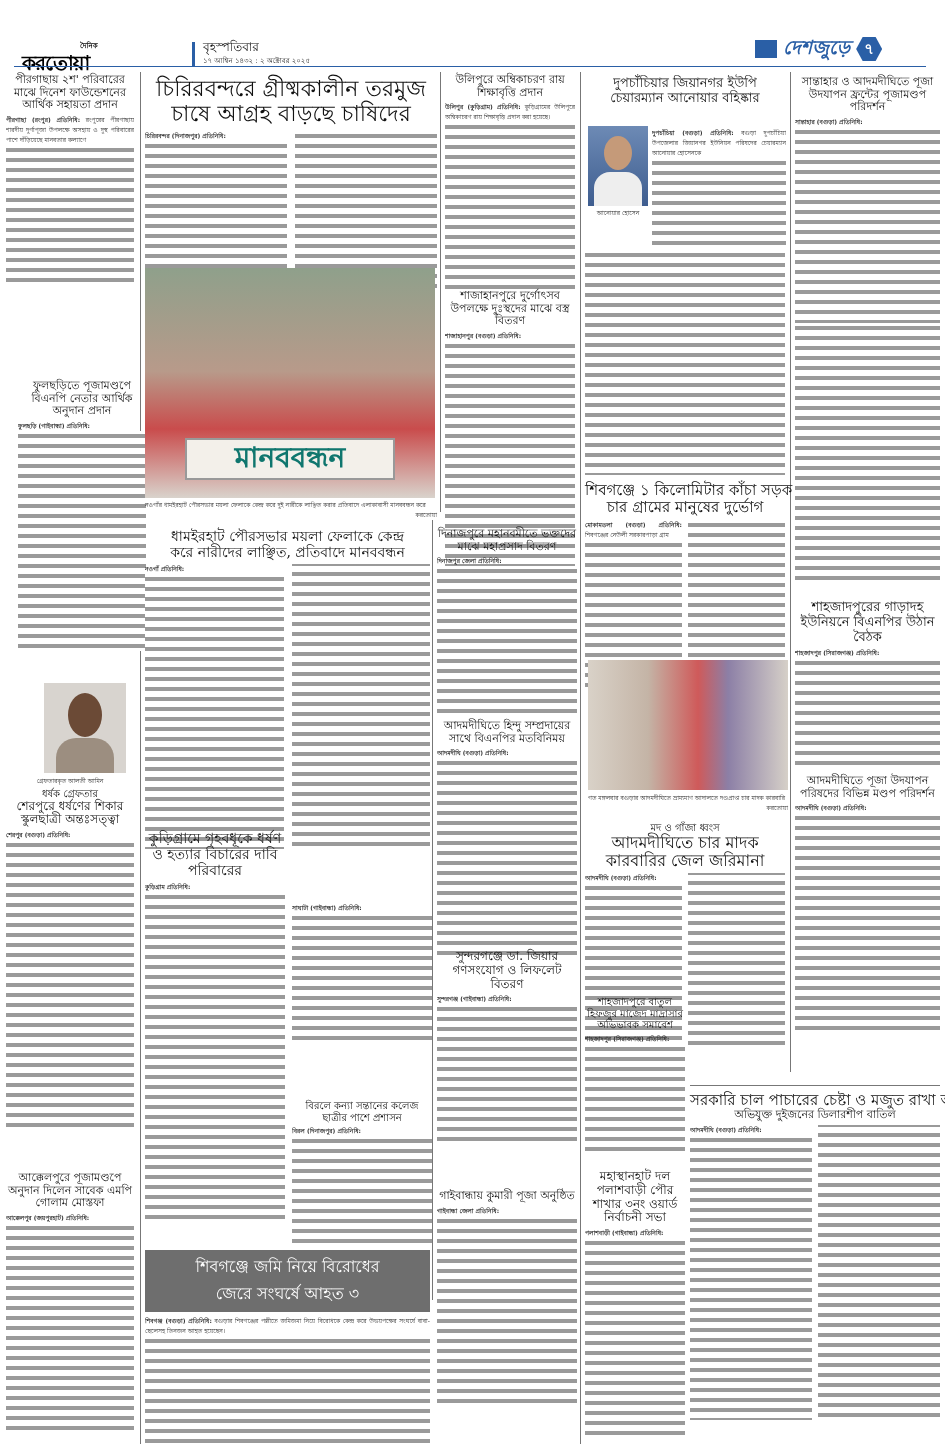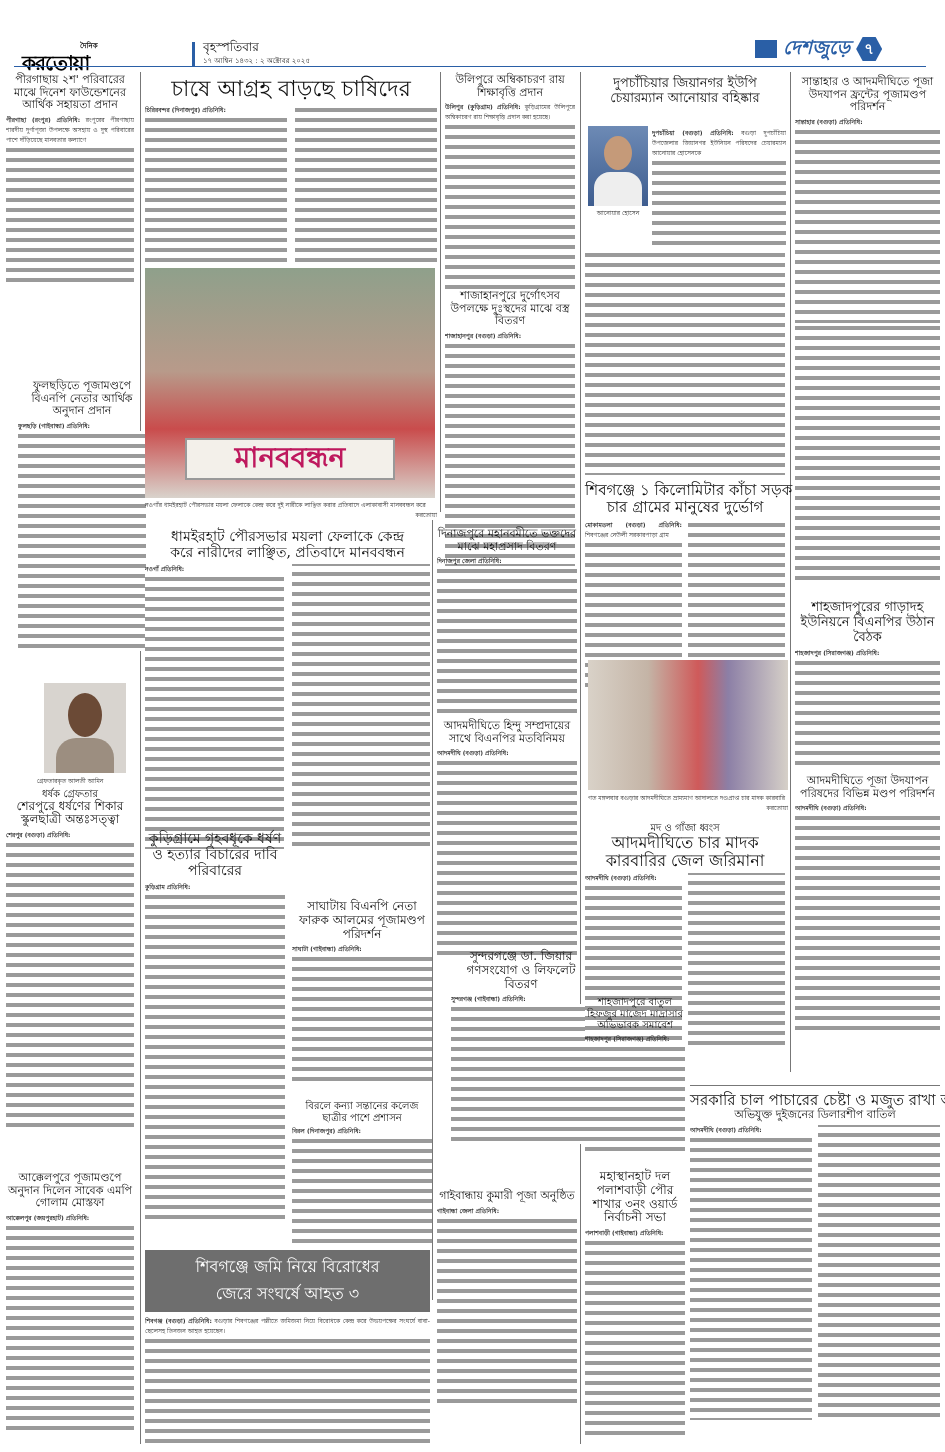--- a/index.html
+++ b/index.html
@@ -78,30 +78,31 @@
 </div>
 <div class="abs" style="left:6px;top:1172px;width:128px">
   <div class="hl" style="font-size:11px">আক্কেলপুরে পূজামণ্ডপে অনুদান দিলেন সাবেক এমপি গোলাম মোস্তফা</div>
   <div class="body" style="height:220px;margin-top:3px">
     <b>আক্কেলপুর (জয়পুরহাট) প্রতিনিধি:</b>
     <div class="filler" style="height:210px"></div>
   </div>
 </div>
 
 <div class="abs" style="left:145px;top:76px;width:292px">
+  <div class="hl" style="font-size:22px;white-space:nowrap">চিরিরবন্দরে গ্রীষ্মকালীন তরমুজ</div>
   <div class="hl" style="font-size:22px;white-space:nowrap">চাষে আগ্রহ বাড়ছে চাষিদের</div>
   <div class="body" style="height:160px;margin-top:4px;column-count:2;column-gap:8px">
     <b>চিরিরবন্দর (দিনাজপুর) প্রতিনিধি:</b>
     <div class="filler" style="height:310px"></div>
   </div>
 </div>
 
 <div class="abs photo" style="left:145px;top:268px;width:290px;height:230px;background:linear-gradient(#8fa08b,#b89a8a 45%,#c94c4c 70%,#d9d3cc)">
   <div style="position:absolute;left:40px;top:170px;width:210px;height:42px;background:#f3f0ea;border:2px solid #999;display:flex;align-items:center;justify-content:center">
-    <span style="font-size:28px;font-weight:bold;color:#be185d">মানববন্ধন</span>
+    <span style="font-size:28px;font-weight:bold;color:#0f766e">মানববন্ধন</span>
   </div>
 </div>
 <div class="abs caption" style="left:145px;top:500px;width:292px">
   <span>নওগাঁর ধামইরহাট পৌরসভার ময়লা ফেলাকে কেন্দ্র করে দুই নারীকে লাঞ্ছিত করার প্রতিবাদে এলাকাবাসী মানববন্ধন করে</span>
   <span style="float:right">করতোয়া</span>
 </div>
 
 <div class="abs" style="left:445px;top:74px;width:130px">
   <div class="hl" style="font-size:11px">উলিপুরে অম্বিকাচরণ রায় শিক্ষাবৃত্তি প্রদান</div>
   <div class="body" style="height:190px;margin-top:3px">
@@ -145,35 +146,34 @@
 
 <div class="abs" style="left:145px;top:830px;width:140px">
   <div class="hl" style="font-size:14px">কুড়িগ্রামে গৃহবধূকে ধর্ষণ ও হত্যার বিচারের দাবি পরিবারের</div>
   <div class="body" style="height:340px;margin-top:4px">
     <b>কুড়িগ্রাম প্রতিনিধি:</b>
     <div class="filler" style="height:330px"></div>
   </div>
 </div>
 
 <div class="abs" style="left:292px;top:900px;width:140px">
-  <div class="hl" style="font-size:12px">সাঘাটায় বিএনপি নেতা ফারুক আলমের পূজামণ্ডপ পরিদর্শন</div>
   <div class="body" style="height:140px;margin-top:3px">
     <b>সাঘাটা (গাইবান্ধা) প্রতিনিধি:</b>
     <div class="filler" style="height:130px"></div>
   </div>
 </div>
 <div class="abs" style="left:292px;top:1100px;width:140px">
   <div class="hl" style="font-size:10px">বিরলে কন্যা সন্তানের কলেজ ছাত্রীর পাশে প্রশাসন</div>
   <div class="body" style="height:120px;margin-top:3px">
     <b>বিরল (দিনাজপুর) প্রতিনিধি:</b>
     <div class="filler" style="height:110px"></div>
   </div>
 </div>
 
-<div class="abs" style="left:451px;top:950px;width:140px">
+<div class="abs" style="left:437px;top:950px;width:140px">
   <div class="hl" style="font-size:12px">সুন্দরগঞ্জে ডা. জিয়ার গণসংযোগ ও লিফলেট বিতরণ</div>
   <div class="body" style="height:150px;margin-top:3px">
     <b>সুন্দরগঞ্জ (গাইবান্ধা) প্রতিনিধি:</b>
     <div class="filler" style="height:140px"></div>
   </div>
 </div>
 <div class="abs" style="left:437px;top:1190px;width:140px">
   <div class="hl" style="font-size:11px">গাইবান্ধায় কুমারী পূজা অনুষ্ঠিত</div>
   <div class="body" style="height:200px;margin-top:3px">
     <b>গাইবান্ধা জেলা প্রতিনিধি:</b>

